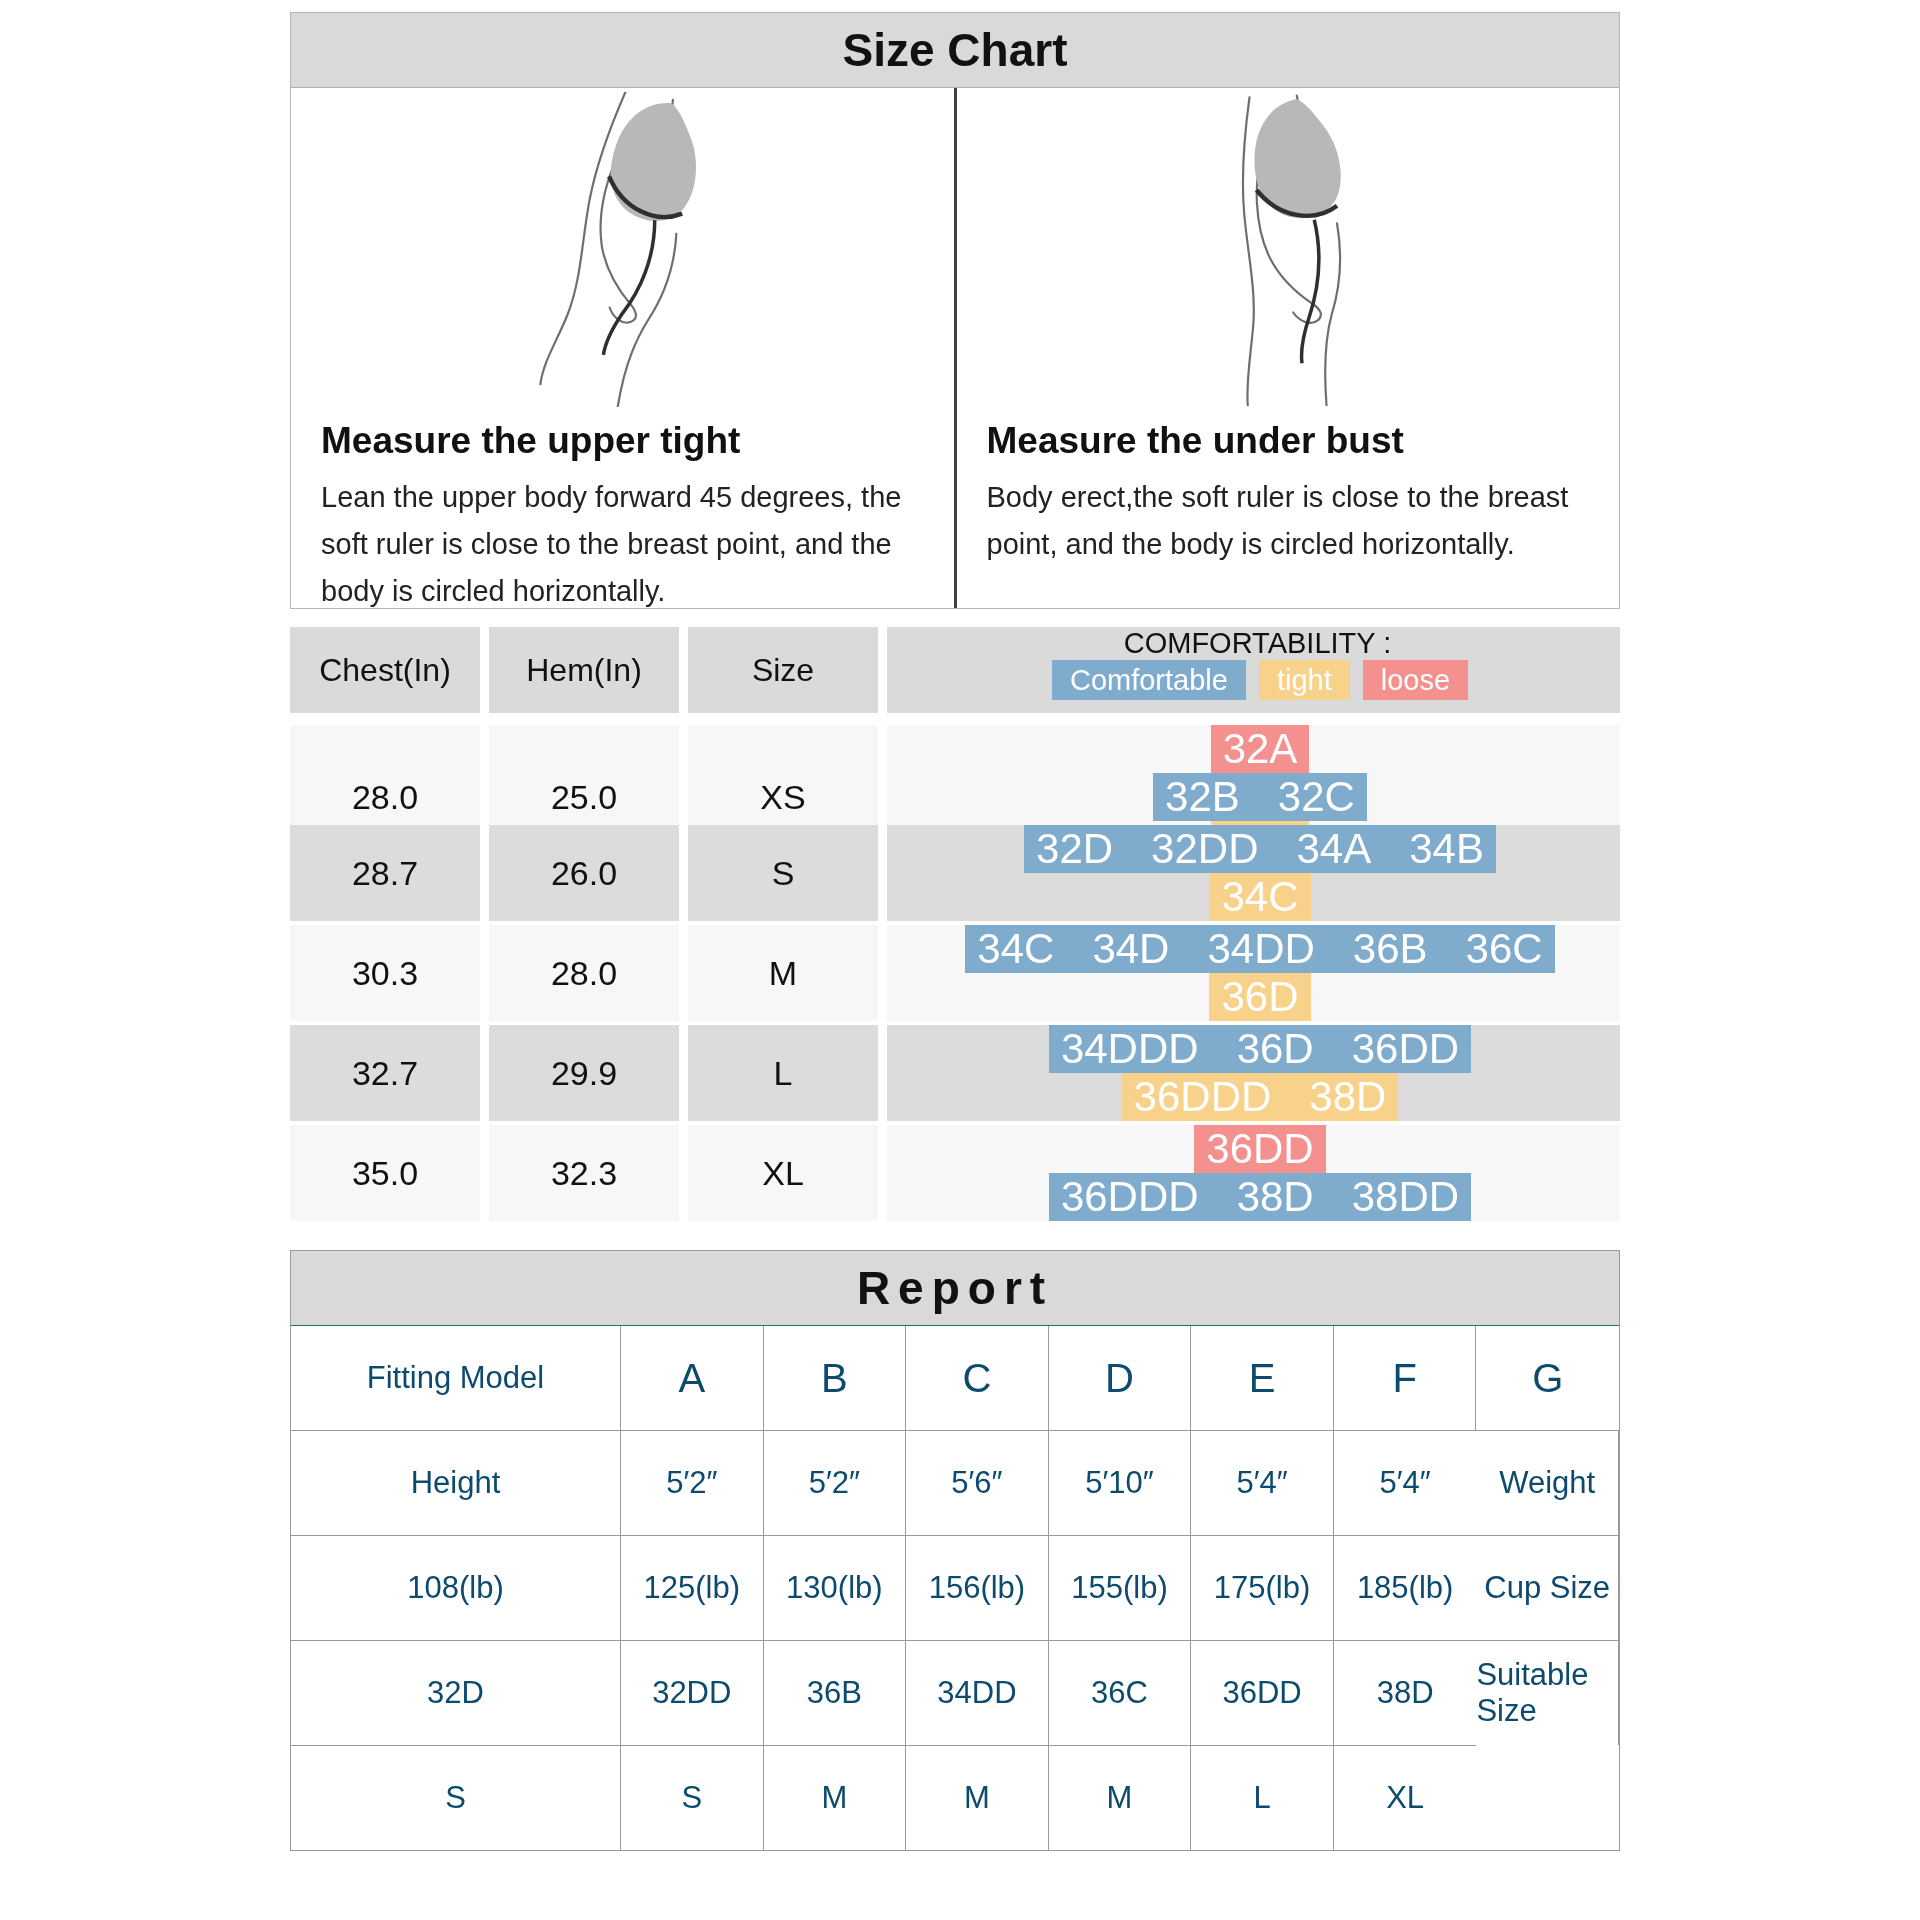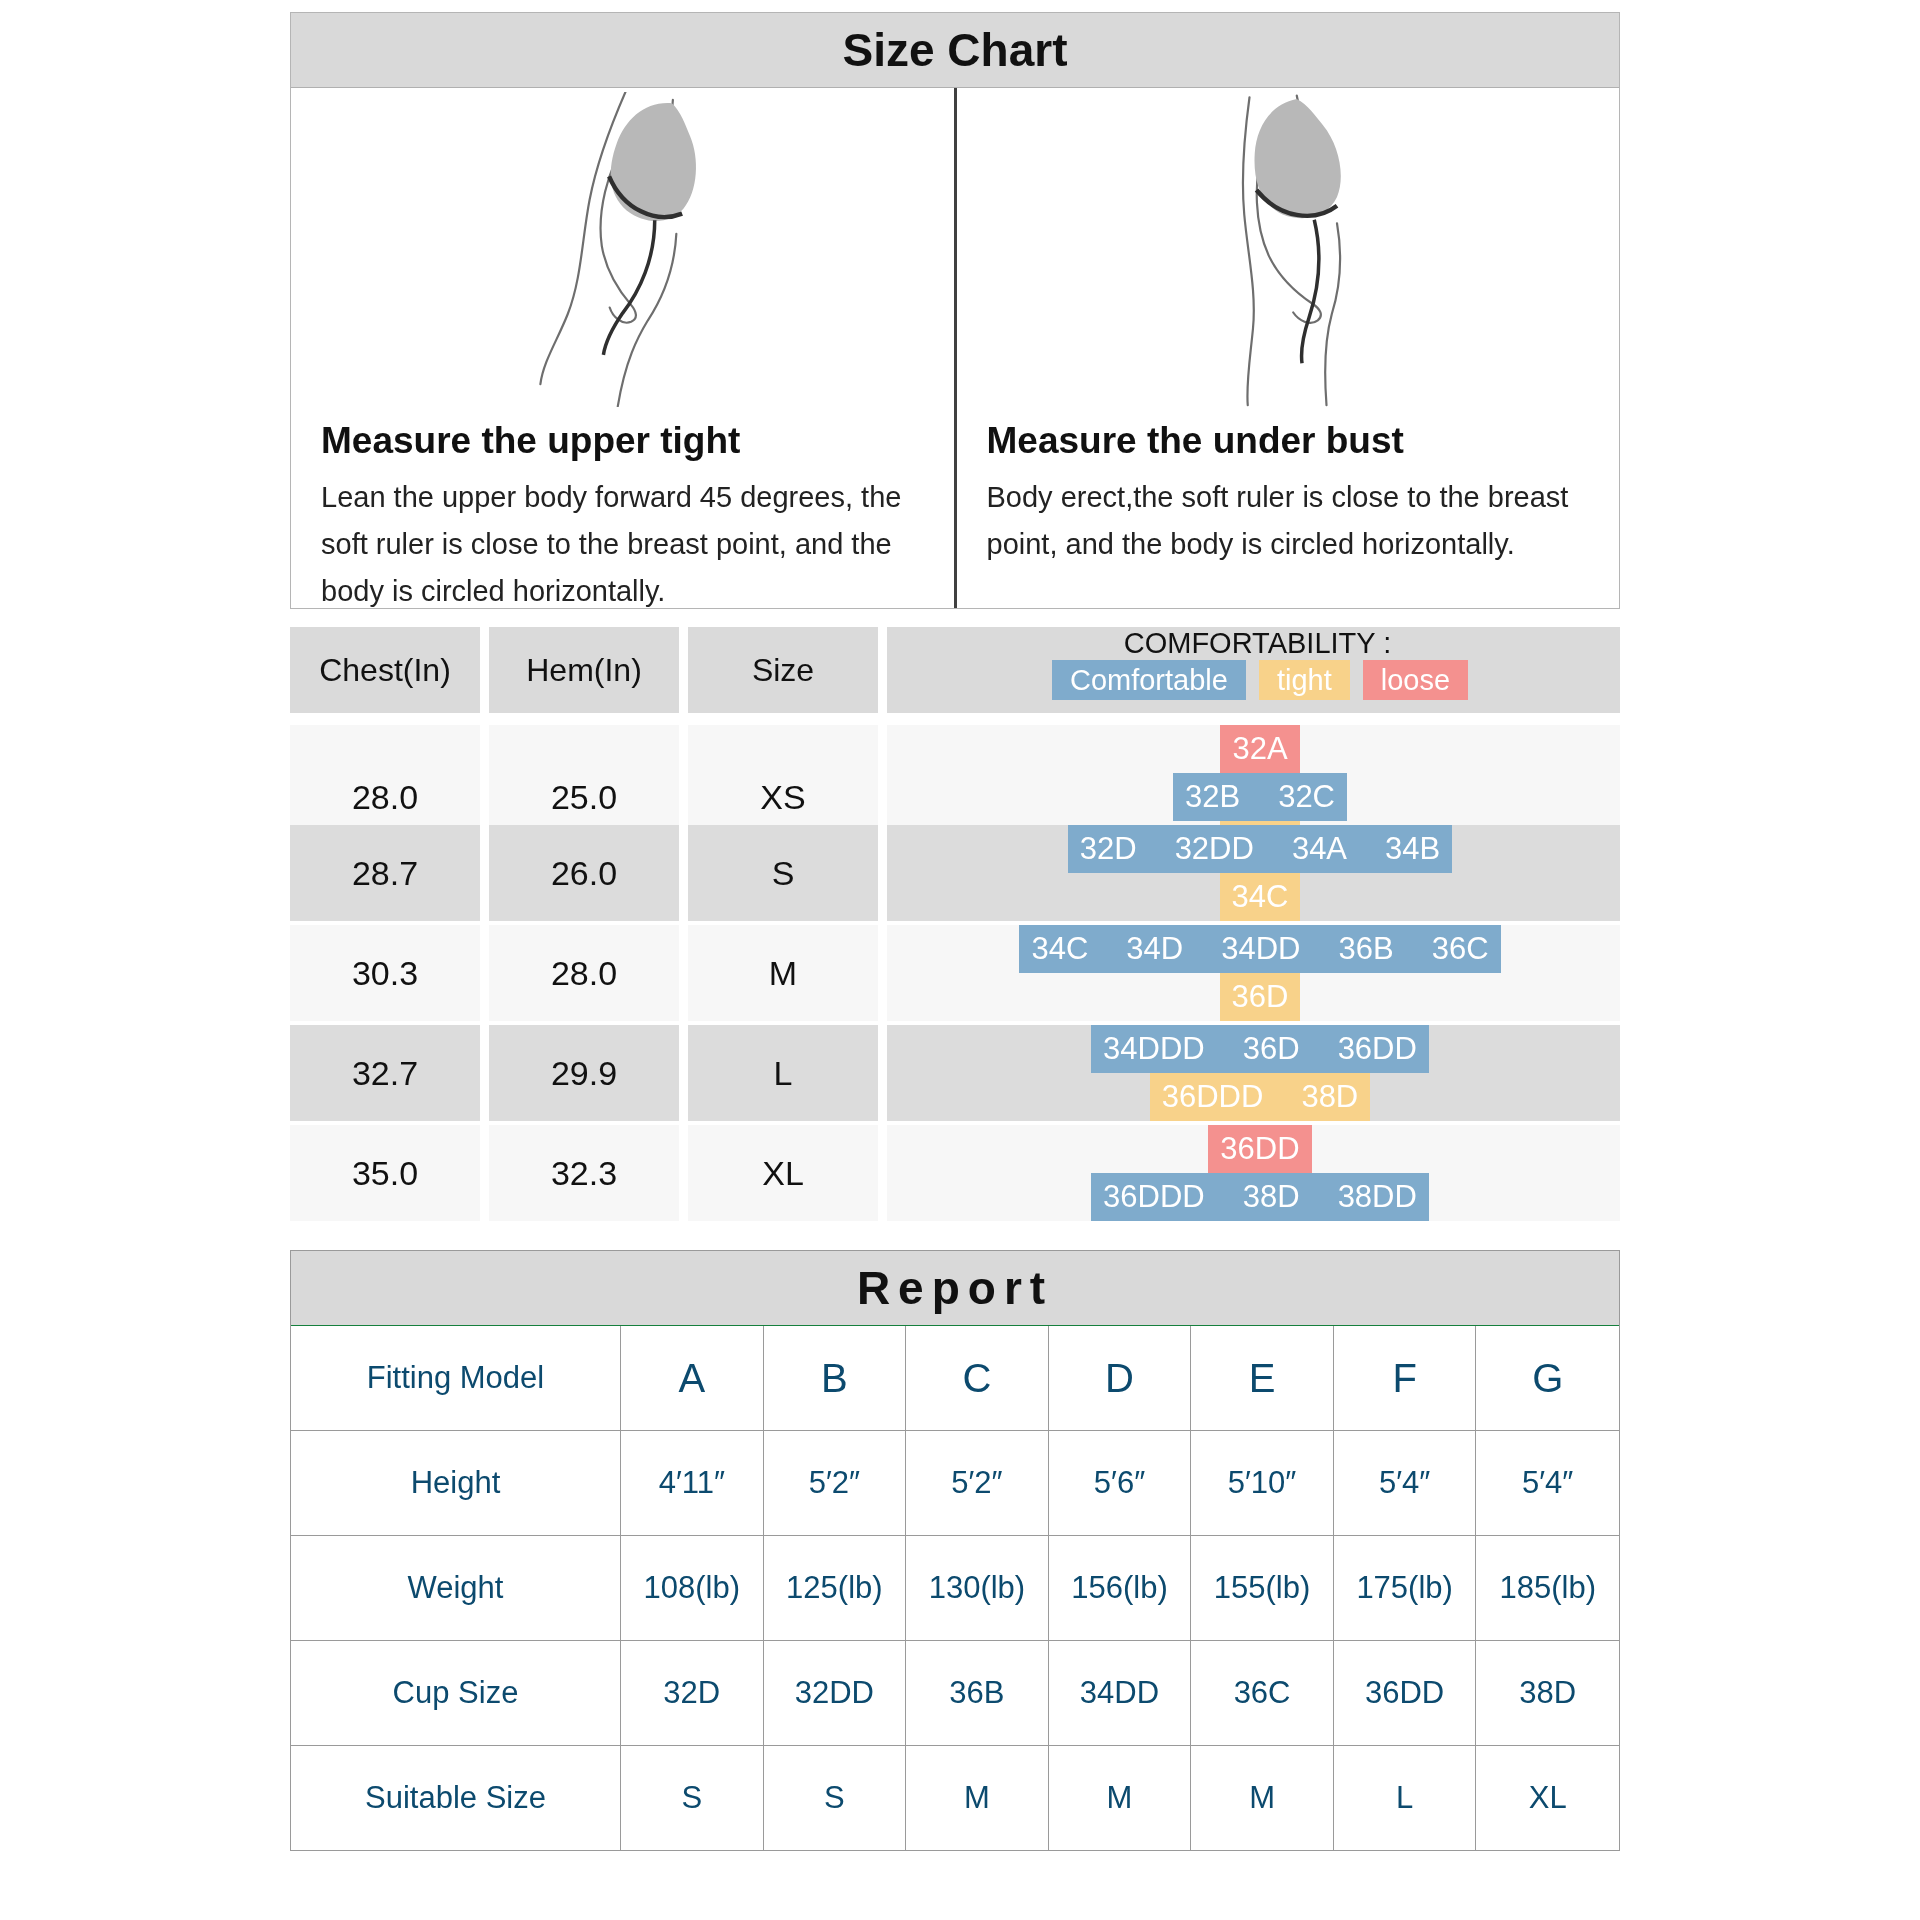--- a/index.html
+++ b/index.html
@@ -24,21 +24,21 @@
   .size-header-row{height:86px;margin-bottom:12px;}
   .hcell{background:#dadada;display:flex;align-items:center;justify-content:center;
     font-size:32px;color:#111;}
   .srow{height:90px;margin-bottom:10px;}
   .scell{display:flex;align-items:center;justify-content:center;font-size:34px;color:#111;}
   .scomfort{display:flex;align-items:center;justify-content:flex-start;padding-left:26px;box-sizing:border-box;flex-direction:column;}
   .bg-light{background:#f7f7f7;}
   .bg-gray{background:#dcdcdc;}
   .comfort-label{font-size:29px;color:#111;margin-right:18px;white-space:nowrap;}
   .badge-block{height:48px;display:inline-flex;align-items:center;padding:0 12px;
-    column-gap:38px;color:#ffffff;font-size:31px;margin-right:13px;white-space:nowrap;}
+    column-gap:38px;color:#ffffff;font-size:42px;margin-right:13px;white-space:nowrap;}
   .legend .badge-block{height:40px;font-size:29px;padding:0 18px;}
 
   
   .report-section{margin-top:35px;border:1px solid #9a9a9a;}
   .report-title{height:74px;background:#d9d9d9;border-bottom:1px solid #15803d;
     display:flex;align-items:center;justify-content:center;
     font-size:46px;font-weight:bold;letter-spacing:8px;color:#111;}
   .report-grid{display:grid;grid-template-columns:330px repeat(7,1fr);background:#fff;}
   .rcell{height:104px;border-right:1px solid #9a9a9a;border-bottom:1px solid #9a9a9a;
     display:flex;align-items:center;justify-content:center;font-size:31px;color:#0c4a6e;}
@@ -205,21 +205,20 @@
     <div id="report-grid" class="report-grid">
         <div class="rcell label-cell">Fitting Model</div>
         <div class="rcell model-cell">A</div>
         <div class="rcell model-cell">B</div>
         <div class="rcell model-cell">C</div>
         <div class="rcell model-cell">D</div>
         <div class="rcell model-cell">E</div>
         <div class="rcell model-cell">F</div>
         <div class="rcell model-cell col-last">G</div>
         <div class="rcell label-cell">Height</div>
-        <div class="rcell">4′11″</div>
         <div class="rcell">5′2″</div>
         <div class="rcell">5′2″</div>
         <div class="rcell">5′6″</div>
         <div class="rcell">5′10″</div>
         <div class="rcell">5′4″</div>
         <div class="rcell col-last">5′4″</div>
         <div class="rcell label-cell">Weight</div>
         <div class="rcell">108(lb)</div>
         <div class="rcell">125(lb)</div>
         <div class="rcell">130(lb)</div>

